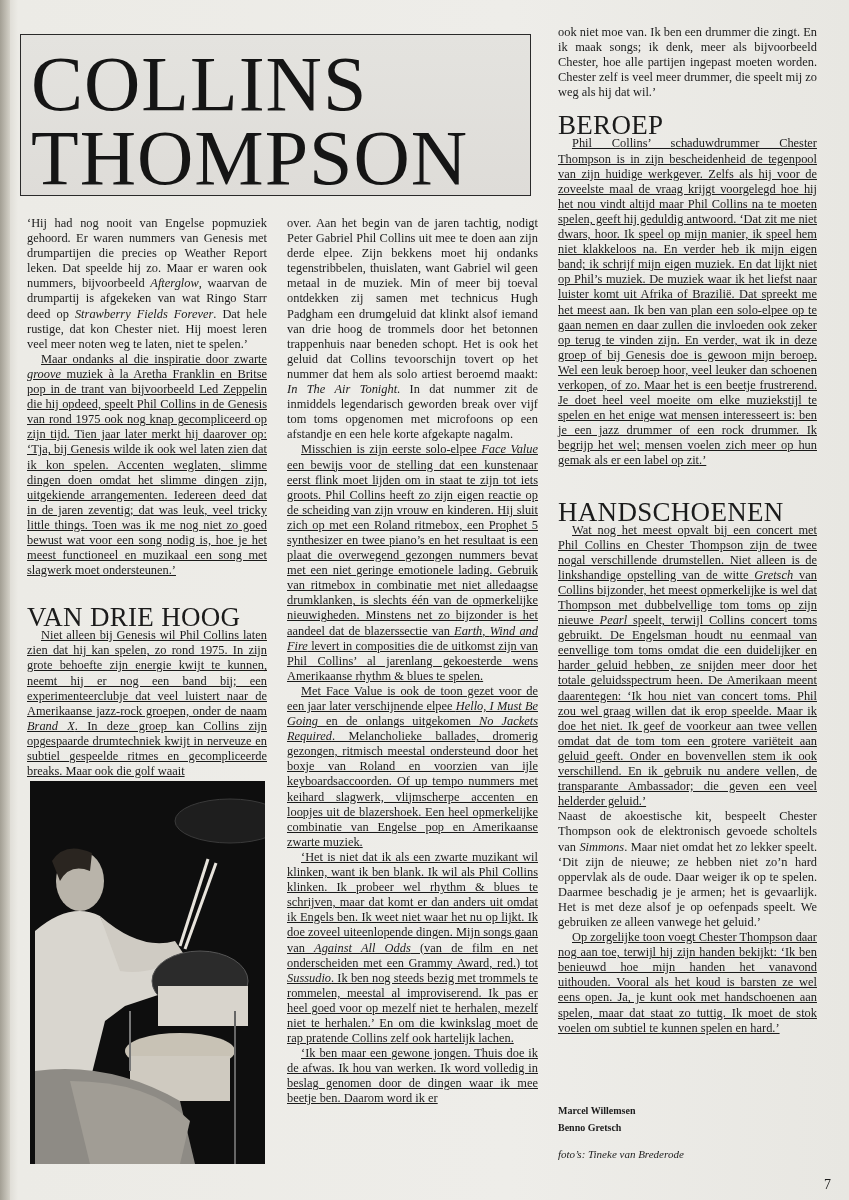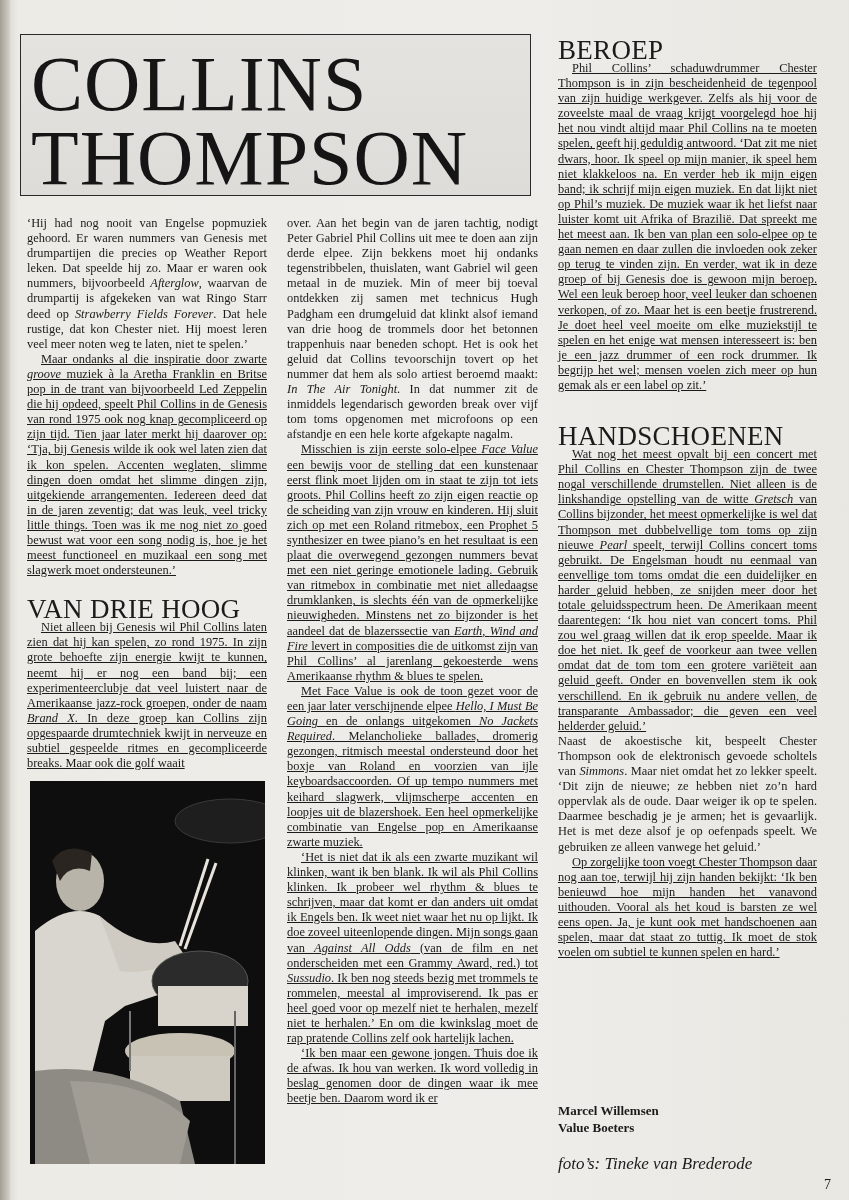--- a/index.html
+++ b/index.html
@@ -54,43 +54,43 @@
   }
   em { font-style:italic; }
 
   .photo {
     position:absolute; left:30px; top:781px; width:235px; height:383px;
     background:#0d0d0d; overflow:hidden;
   }
   .credits {
     position:absolute; left:558px; top:1102px; width:260px;
   }
-  .credit-name { font-weight:bold; font-size:13px; line-height:17px; }
-  .credit-photo { font-style:italic; font-size:17px; margin-top:18px; }
+  .credit-name { font-weight:bold; font-size:10px; line-height:17px; }
+  .credit-photo { font-style:italic; font-size:11px; margin-top:12px; }
   .page-number {
     position:absolute; left:824px; top:1177px; font-size:14px;
   }
 </style>
 </head>
 <body>
 
 <div class="page">
   <div class="spine"></div>
 
   <div class="title-box">
     <div class="title-line l1">COLLINS</div>
     <div class="title-line l2">THOMPSON</div>
   </div>
 
   <div class="col col1">
     <div>
         <p>‘Hij had nog nooit van Engelse popmuziek gehoord. Er waren nummers van Genesis met drumpartijen die precies op Weather Report leken. Dat speelde hij zo. Maar er waren ook nummers, bijvoorbeeld <em>Afterglow</em>, waarvan de drumpartij is afgekeken van wat Ringo Starr deed op <em>Strawberry Fields Forever</em>. Dat hele rustige, dat kon Chester niet. Hij moest leren veel meer noten weg te laten, niet te spelen.’</p>
         <p class="ind">Maar ondanks al die inspiratie door zwarte <em>groove</em> muziek à la Aretha Franklin en Britse pop in de trant van bijvoorbeeld Led Zeppelin die hij opdeed, speelt Phil Collins in de Genesis van rond 1975 ook nog knap gecompliceerd op zijn tijd. Tien jaar later merkt hij daarover op: ‘Tja, bij Genesis wilde ik ook wel laten zien dat ik kon spelen. Accenten weglaten, slimme dingen doen omdat het slimme dingen zijn, uitgekiende arrangementen. Iedereen deed dat in de jaren zeventig; dat was leuk, veel tricky little things. Toen was ik me nog niet zo goed bewust wat voor een song nodig is, hoe je het meest functioneel en muzikaal een song met slagwerk moet ondersteunen.’</p>
       </div>
-    <h2 class="h2" style="margin-top:20px;">VAN DRIE HOOG</h2>
+    <h2 class="h2" style="margin-top:28px;">VAN DRIE HOOG</h2>
     <div>
         <p class="ind">Niet alleen bij Genesis wil Phil Collins laten zien dat hij kan spelen, zo rond 1975. In zijn grote behoefte zijn energie kwijt te kunnen, neemt hij er nog een band bij; een experimenteerclubje dat veel luistert naar de Amerikaanse jazz-rock groepen, onder de naam <em>Brand X</em>. In deze groep kan Collins zijn opgespaarde drumtechniek kwijt in nerveuze en subtiel gespeelde ritmes en gecompliceerde breaks. Maar ook die golf waait</p>
       </div>
   </div>
 
   <div class="photo">
     <svg width="235" height="383" viewBox="0 0 235 383">
       <rect width="235" height="383" fill="#0e0e0e"></rect>
 
       <ellipse cx="200" cy="40" rx="55" ry="22" fill="#1e1e1e" stroke="#3a3a3a"></ellipse>
@@ -124,32 +124,35 @@
         <p class="ind">Misschien is zijn eerste solo-elpee <em>Face Value</em> een bewijs voor de stelling dat een kunstenaar eerst flink moet lijden om in staat te zijn tot iets groots. Phil Collins heeft zo zijn eigen reactie op de scheiding van zijn vrouw en kinderen. Hij sluit zich op met een Roland ritmebox, een Prophet 5 synthesizer en twee piano’s en het resultaat is een plaat die overwegend gezongen nummers bevat met een niet geringe emotionele lading. Gebruik van ritmebox in combinatie met niet alledaagse drumklanken, is slechts één van de opmerkelijke nieuwigheden. Minstens net zo bijzonder is het aandeel dat de blazerssectie van <em>Earth</em>, <em>Wind and Fire</em> levert in composities die de uitkomst zijn van Phil Collins’ al jarenlang gekoesterde wens Amerikaanse rhythm &amp; blues te spelen.</p>
       </div>
     <div>
         <p class="ind">Met Face Value is ook de toon gezet voor de een jaar later verschijnende elpee <em>Hello, I Must Be Going</em> en de onlangs uitgekomen <em>No Jackets Required</em>. Melancholieke ballades, dromerig gezongen, ritmisch meestal ondersteund door het boxje van Roland en voorzien van ijle keyboardsaccoorden. Of up tempo nummers met keihard slagwerk, vlijmscherpe accenten en loopjes uit de blazershoek. Een heel opmerkelijke combinatie van Engelse pop en Amerikaanse zwarte muziek.</p>
         <p class="ind">‘Het is niet dat ik als een zwarte muzikant wil klinken, want ik ben blank. Ik wil als Phil Collins klinken. Ik probeer wel rhythm &amp; blues te schrijven, maar dat komt er dan anders uit omdat ik Engels ben. Ik weet niet waar het nu op lijkt. Ik doe zoveel uiteenlopende dingen. Mijn songs gaan van <em>Against All Odds</em> (van de film en net onderscheiden met een Grammy Award, red.) tot <em>Sussudio</em>. Ik ben nog steeds bezig met trommels te rommelen, meestal al improviserend. Ik pas er heel goed voor op mezelf niet te herhalen, mezelf niet te herhalen.’ En om die kwinkslag moet de rap pratende Collins zelf ook hartelijk lachen.</p>
         <p class="ind">‘Ik ben maar een gewone jongen. Thuis doe ik de afwas. Ik hou van werken. Ik word volledig in beslag genomen door de dingen waar ik mee beetje ben. Daarom word ik er</p>
       </div>
   </div>
 
   <div class="col col3">
+    <div>
+        <p>ook niet moe van. Ik ben een drummer die zingt. En ik maak songs; ik denk, meer als bijvoorbeeld Chester, hoe alle partijen ingepast moeten worden. Chester zelf is veel meer drummer, die speelt mij zo weg als hij dat wil.’</p>
+      </div>
     <h2 class="h2" style="margin-top:14px;">BEROEP</h2>
     <div>
         <p class="ind">Phil Collins’ schaduwdrummer Chester Thompson is in zijn bescheidenheid de tegenpool van zijn huidige werkgever. Zelfs als hij voor de zoveelste maal de vraag krijgt voorgelegd hoe hij het nou vindt altijd maar Phil Collins na te moeten spelen, geeft hij geduldig antwoord. ‘Dat zit me niet dwars, hoor. Ik speel op mijn manier, ik speel hem niet klakkeloos na. En verder heb ik mijn eigen band; ik schrijf mijn eigen muziek. En dat lijkt niet op Phil’s muziek. De muziek waar ik het liefst naar luister komt uit Afrika of Brazilië. Dat spreekt me het meest aan. Ik ben van plan een solo-elpee op te gaan nemen en daar zullen die invloeden ook zeker op terug te vinden zijn. En verder, wat ik in deze groep of bij Genesis doe is gewoon mijn beroep. Wel een leuk beroep hoor, veel leuker dan schoenen verkopen, of zo. Maar het is een beetje frustrerend. Je doet heel veel moeite om elke muziekstijl te spelen en het enige wat mensen interesseert is: ben je een jazz drummer of een rock drummer. Ik begrijp het wel; mensen voelen zich meer op hun gemak als er een label op zit.’</p>
       </div>
     <h2 class="h2" style="margin-top:32px;">HANDSCHOENEN</h2>
     <div>
         <p class="ind">Wat nog het meest opvalt bij een concert met Phil Collins en Chester Thompson zijn de twee nogal verschillende drumstellen. Niet alleen is de linkshandige opstelling van de witte <em>Gretsch</em> van Collins bijzonder, het meest opmerkelijke is wel dat Thompson met dubbelvellige tom toms op zijn nieuwe <em>Pearl</em> speelt, terwijl Collins concert toms gebruikt. De Engelsman houdt nu eenmaal van eenvellige tom toms omdat die een duidelijker en harder geluid hebben, ze snijden meer door het totale geluidsspectrum heen. De Amerikaan meent daarentegen: ‘Ik hou niet van concert toms. Phil zou wel graag willen dat ik erop speelde. Maar ik doe het niet. Ik geef de voorkeur aan twee vellen omdat dat de tom tom een grotere variëteit aan geluid geeft. Onder en bovenvellen stem ik ook verschillend. En ik gebruik nu andere vellen, de transparante Ambassador; die geven een veel helderder geluid.’</p>
         <p>Naast de akoestische kit, bespeelt Chester Thompson ook de elektronisch gevoede scholtels van <em>Simmons</em>. Maar niet omdat het zo lekker speelt. ‘Dit zijn de nieuwe; ze hebben niet zo’n hard oppervlak als de oude. Daar weiger ik op te spelen. Daarmee beschadig je je armen; het is gevaarlijk. Het is met deze alsof je op oefenpads speelt. We gebruiken ze alleen vanwege het geluid.’</p>
         <p class="ind">Op zorgelijke toon voegt Chester Thompson daar nog aan toe, terwijl hij zijn handen bekijkt: ‘Ik ben benieuwd hoe mijn handen het vanavond uithouden. Vooral als het koud is barsten ze wel eens open. Ja, je kunt ook met handschoenen aan spelen, maar dat staat zo tuttig. Ik moet de stok voelen om subtiel te kunnen spelen en hard.’</p>
       </div>
   </div>
 
   <div class="credits">
     <div class="credit-name">Marcel Willemsen</div>
-    <div class="credit-name">Value Boeters</div>
+    <div class="credit-name">Benno Gretsch</div>
     <div class="credit-photo">foto’s: Tineke van Brederode</div>
   </div>
 
   <div class="page-number">7</div>
 </div>
 
 </body></html>

